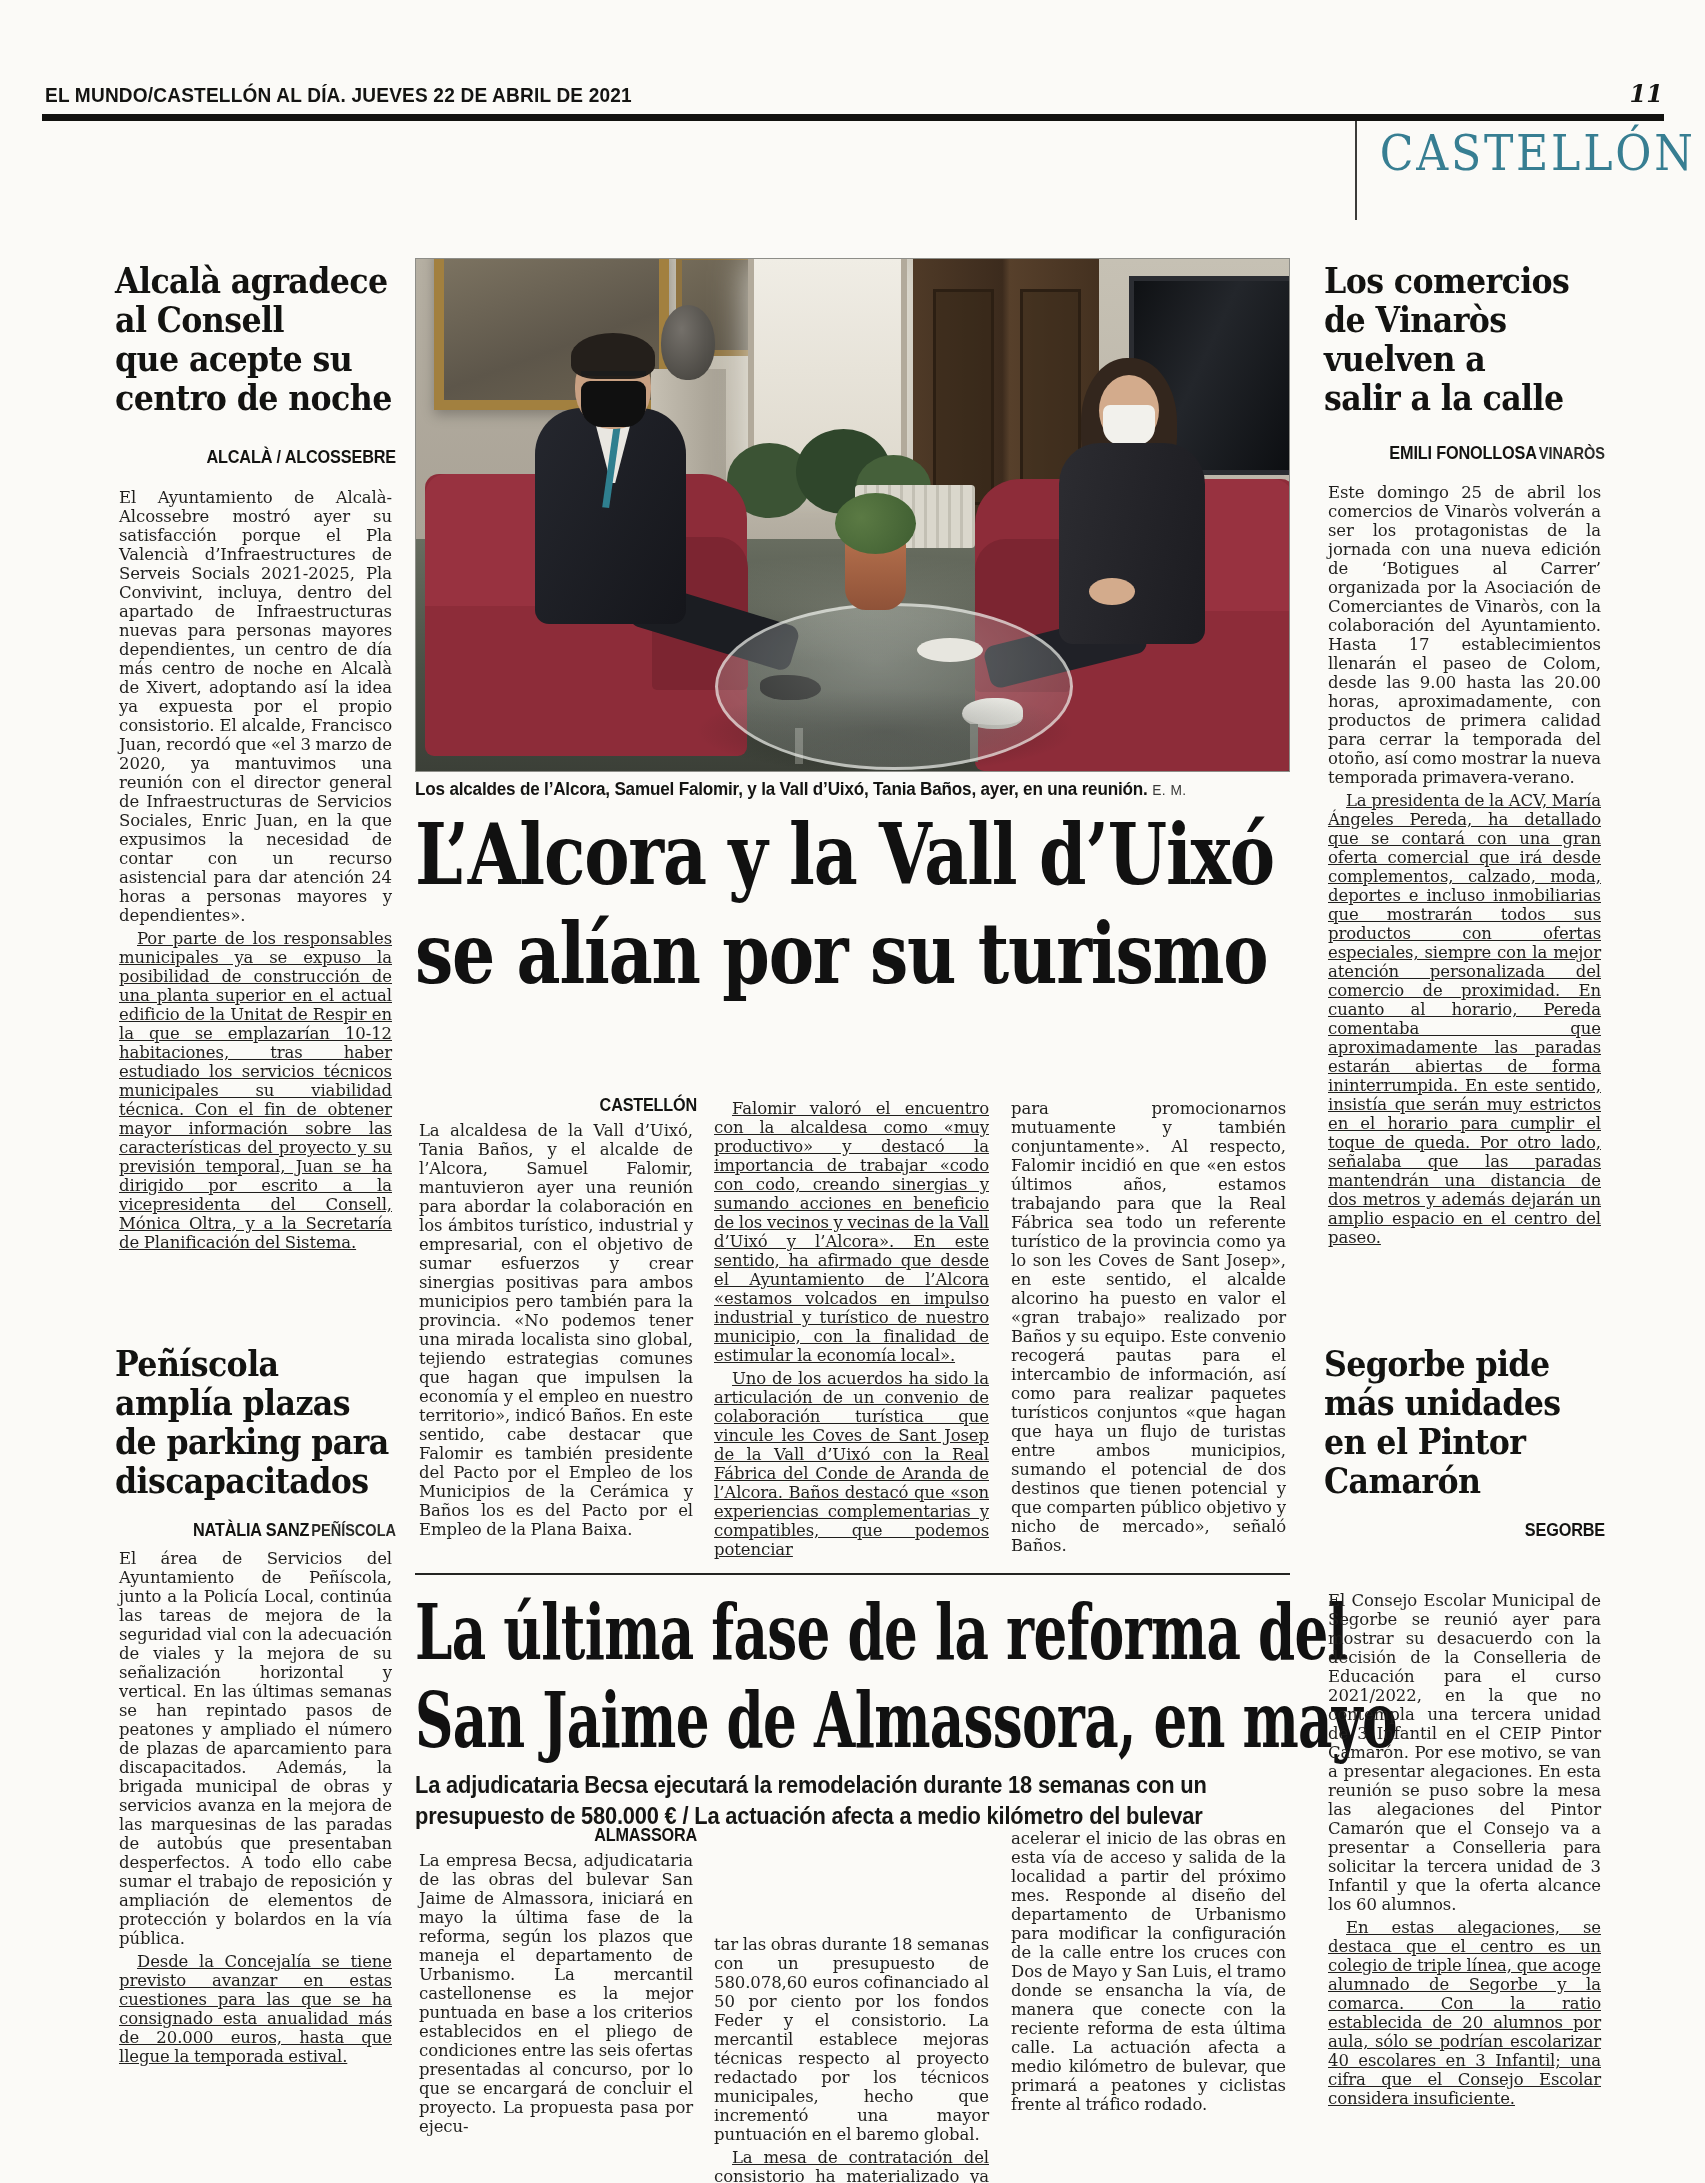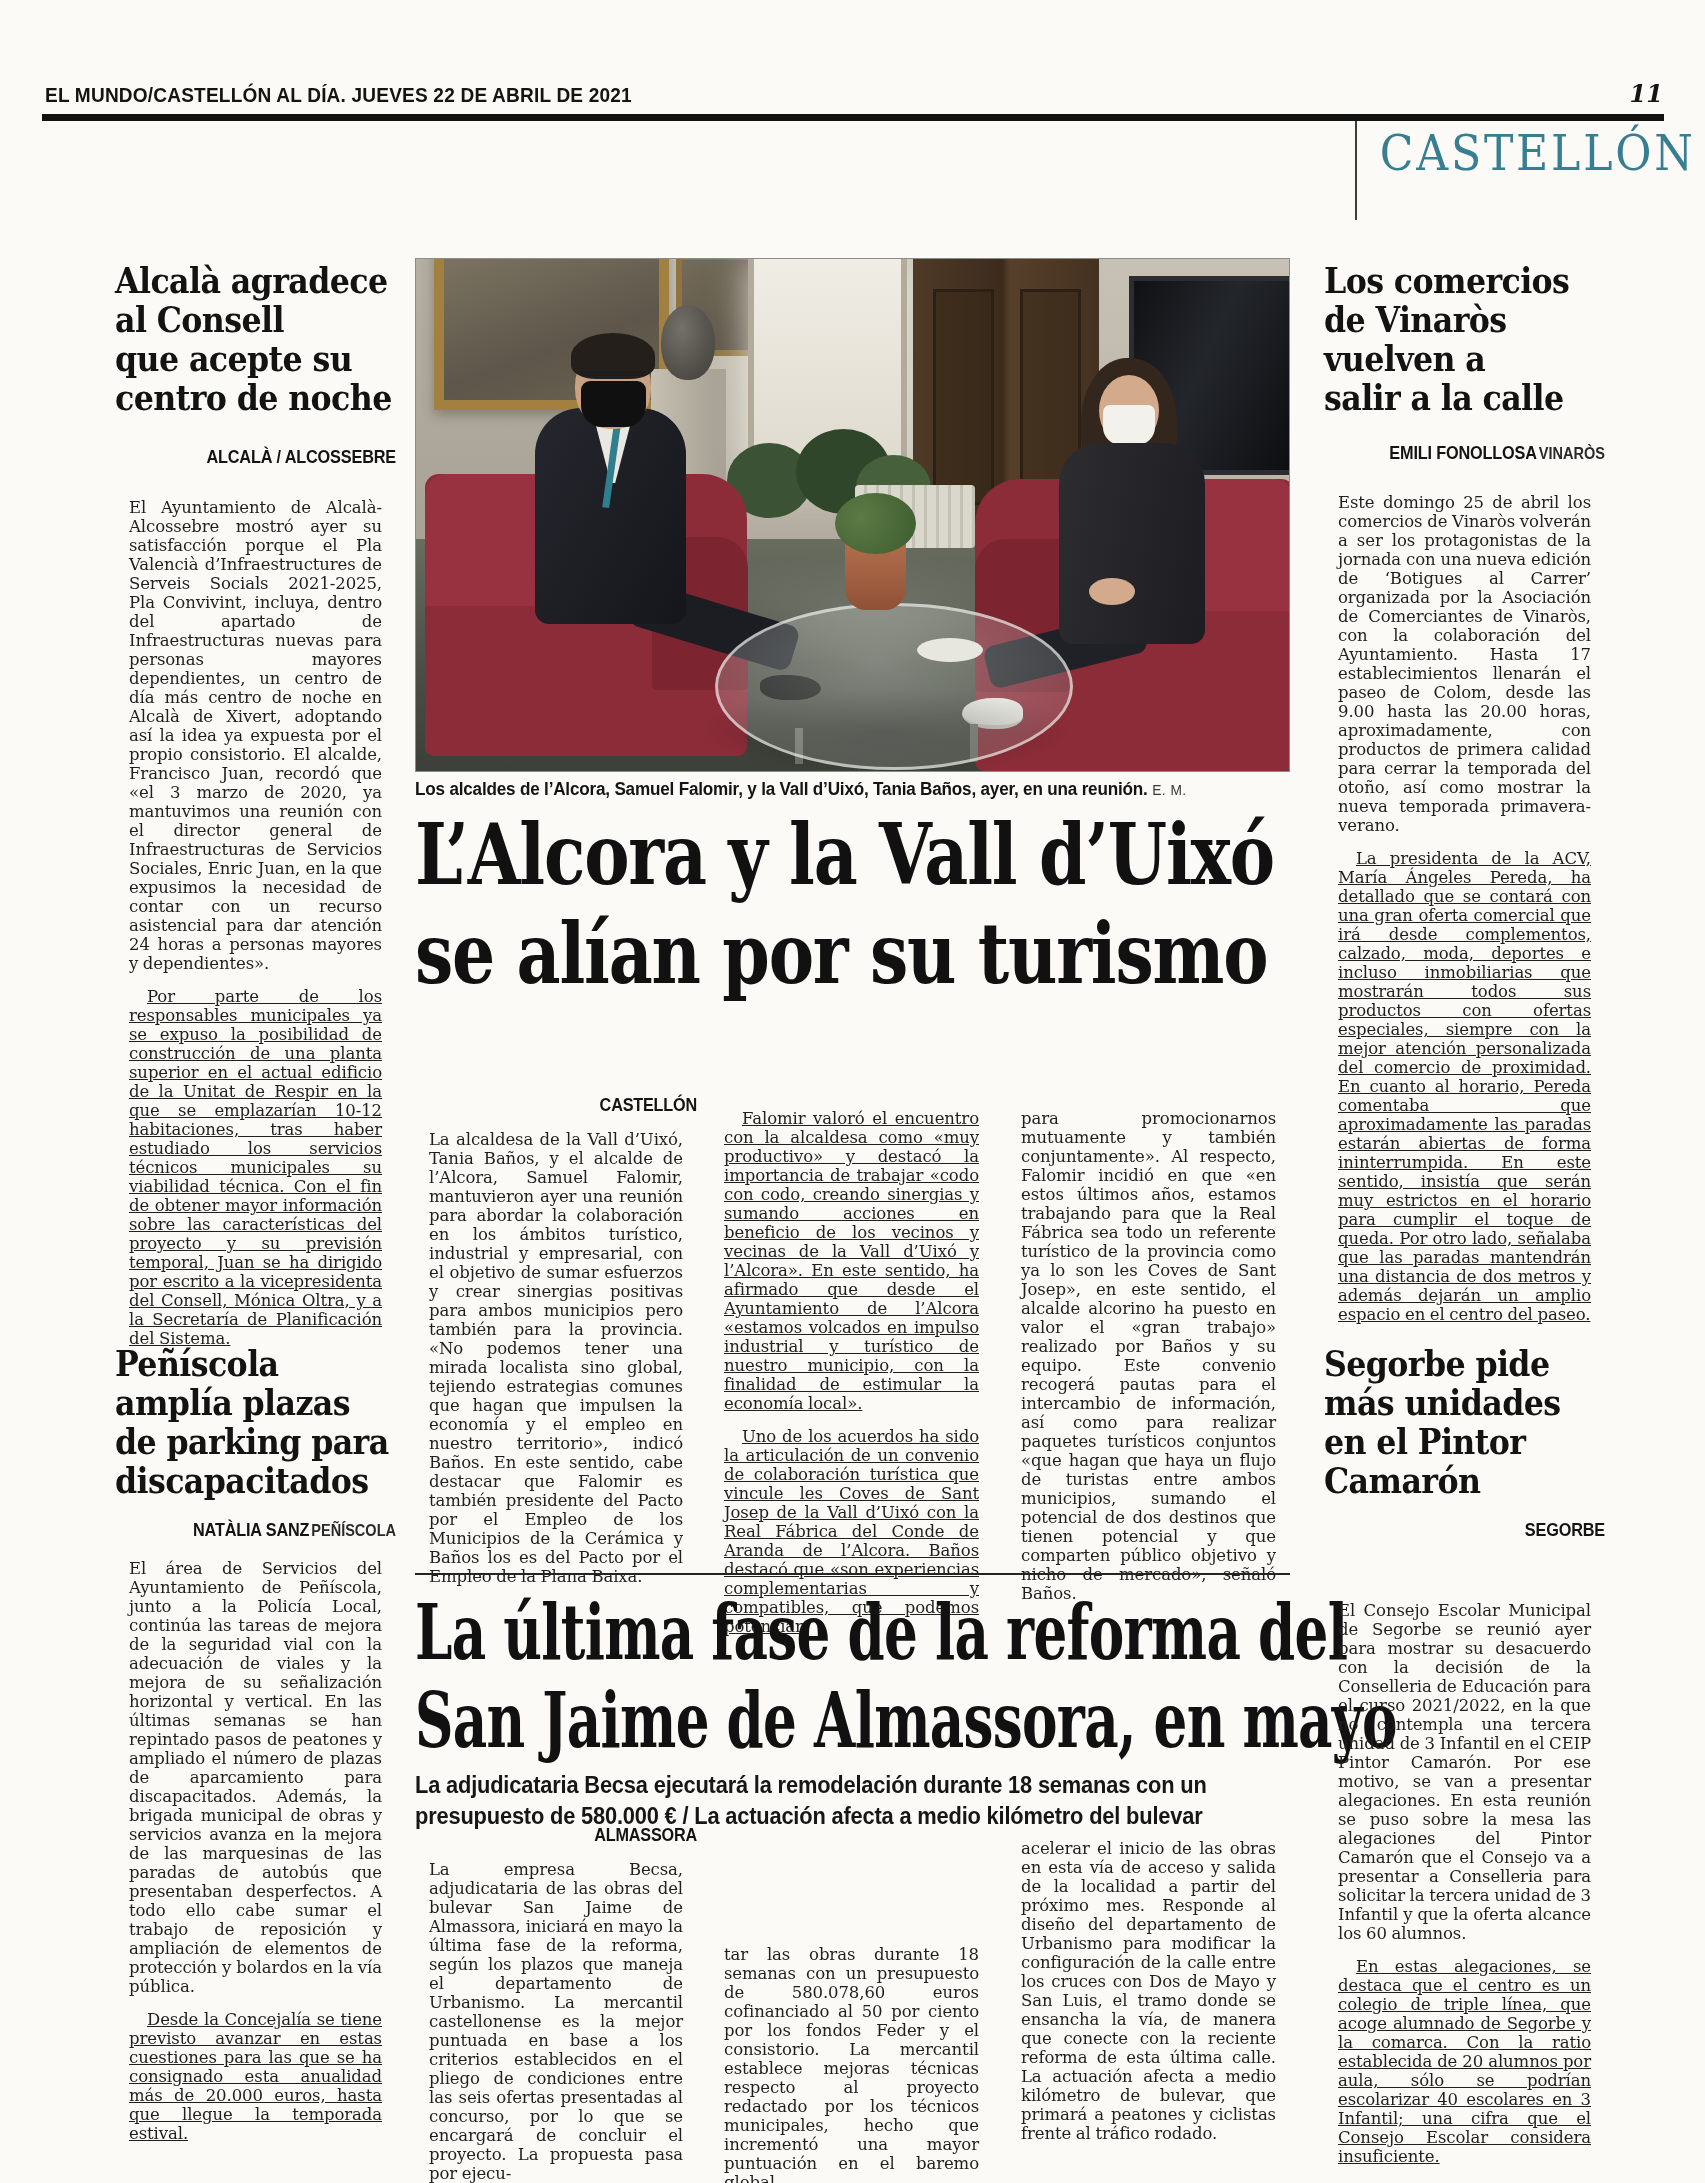--- a/index.html
+++ b/index.html
@@ -19,21 +19,21 @@
 
   
   .hl-sm{font-weight:bold;font-size:36px;line-height:39px;letter-spacing:-0.7px;color:#131311;
     transform:scaleX(.88);transform-origin:0 0;width:113%;}
   .hl-sm .hl-line{white-space:nowrap;}
   .byline{font-family:"Liberation Sans",sans-serif;text-align:right;white-space:nowrap;
     transform:scaleX(.88);transform-origin:100% 0;color:#131311;}
   .byline .bn{font-weight:bold;font-size:18.5px;letter-spacing:-0.2px;}
   .byline .bp{font-weight:bold;font-size:16.5px;letter-spacing:0;color:#2a2a28;}
   .body-text{font-size:16.5px;line-height:19px;text-align:justify;letter-spacing:-0.1px;word-spacing:-0.5px;color:#201f1d;}
-  .body-text p{margin:14px;}
+  .body-text p{margin:4px;}
   .body-text p.ind{text-indent:18px;text-decoration:underline;}
   .dl-row{font-family:"Liberation Sans",sans-serif;font-weight:bold;font-size:18px;
     text-align:right;letter-spacing:-0.2px;transform:scaleX(.9);transform-origin:100% 0;
     margin-bottom:4.5px;color:#131311;}
 
   
   .lcol-h1{position:absolute;left:115px;top:261px;width:281px;}
   .lcol-by1{position:absolute;left:115px;top:446px;width:281px;}
   .lcol-b1{position:absolute;left:115px;top:484px;width:281px;}
   .lcol-h2{position:absolute;left:115px;top:1344px;width:281px;}

